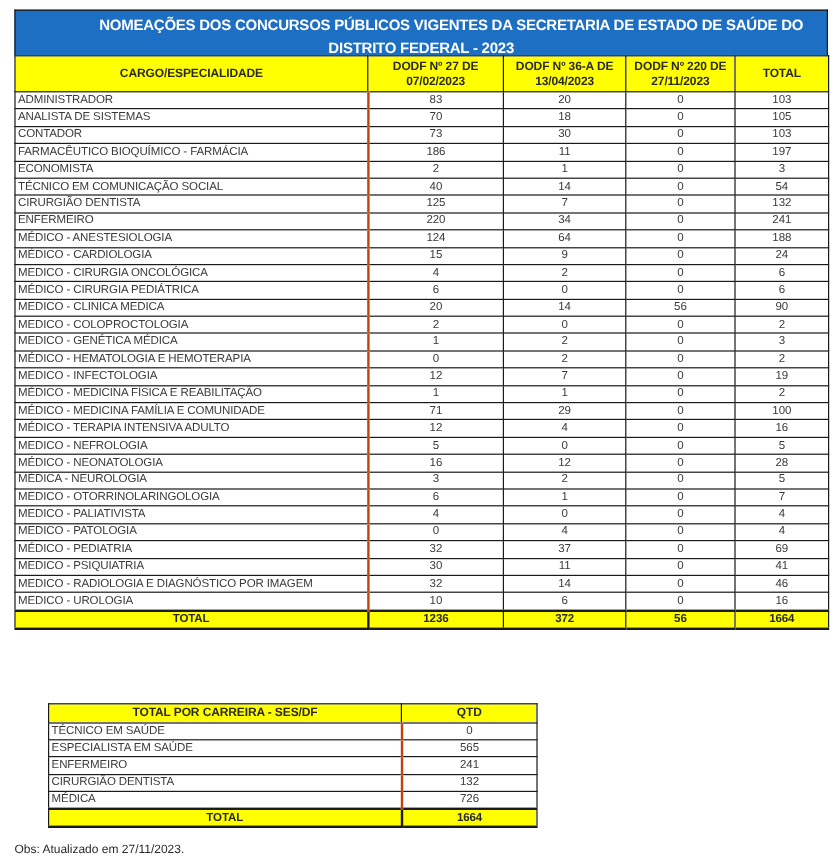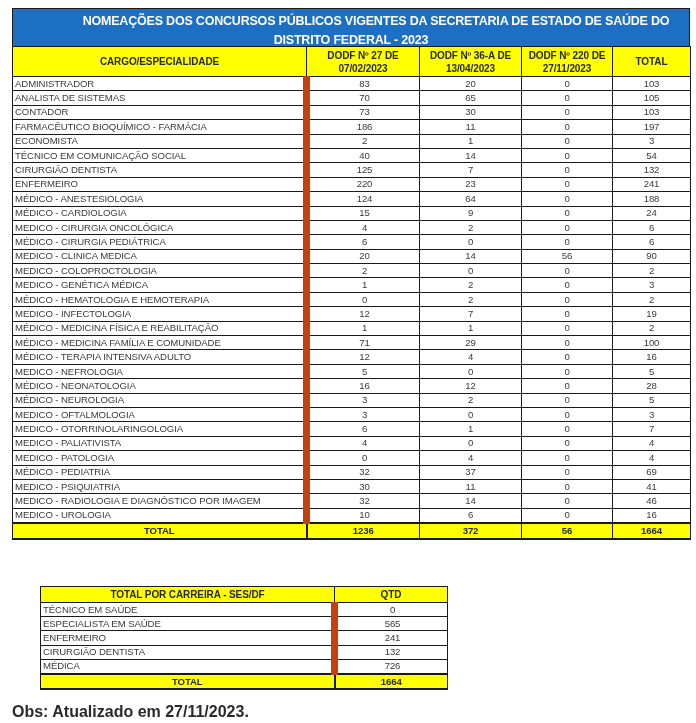--- a/index.html
+++ b/index.html
@@ -39,21 +39,21 @@
     th {
       background: #ffff00;
       color: #2a2a2a;
       font-weight: bold;
       font-size: 10px;
       line-height: 13px;
       height: 29px;
       text-align: center;
       border-color: #1a1a1a;
     }
-    td.label { text-align: left; border-right: 7px solid #c2410c; }
+    td.label { text-align: left; border-right: 2px solid #c2410c; }
     td.num { text-align: center; }
     tr.total-row td {
       background: #ffff00;
       font-weight: bold;
       color: #2a2a2a;
       text-align: center;
       border-top: 2px solid #1a1a1a;
       border-bottom: 2px solid #1a1a1a;
     }
     .main-table col.c0 { width: 294px; }
@@ -64,21 +64,21 @@
 
     .career-table-wrap { position: absolute; left: 12px; top: 586px; margin-left: 28px; }
     .career-table { width: 407px; }
     .career-table col.k0 { width: 294px; }
     .career-table col.k1 { width: 113px; }
     .career-table th { height: 15px; line-height: 13px; }
     .career-table td { height: 13.2px; }
 
     .note {
       position: absolute; left: 12px; top: 703px;
-      font-size: 16px; font-weight: bold; color: #2a2a2a;
+      font-size: 10px; font-weight: normal; color: #2a2a2a;
     }
   </style>
 </head>
 <body>
 
 <div class="main-table-wrap">
   <div class="title-bar">
     <div>NOMEAÇÕES DOS CONCURSOS PÚBLICOS VIGENTES DA SECRETARIA DE ESTADO DE SAÚDE DO</div>
     <div style="margin-left:-50px;">DISTRITO FEDERAL - 2023</div>
   </div>
@@ -103,21 +103,21 @@
         <tr>
           <td class="label">ADMINISTRADOR</td>
           <td class="num">83</td>
           <td class="num">20</td>
           <td class="num">0</td>
           <td class="num">103</td>
         </tr>
         <tr>
           <td class="label">ANALISTA DE SISTEMAS</td>
           <td class="num">70</td>
-          <td class="num">65</td>
+          <td class="num">18</td>
           <td class="num">0</td>
           <td class="num">105</td>
         </tr>
         <tr>
           <td class="label">CONTADOR</td>
           <td class="num">73</td>
           <td class="num">30</td>
           <td class="num">0</td>
           <td class="num">103</td>
         </tr>
@@ -145,21 +145,21 @@
         <tr>
           <td class="label">CIRURGIÃO DENTISTA</td>
           <td class="num">125</td>
           <td class="num">7</td>
           <td class="num">0</td>
           <td class="num">132</td>
         </tr>
         <tr>
           <td class="label">ENFERMEIRO</td>
           <td class="num">220</td>
-          <td class="num">23</td>
+          <td class="num">34</td>
           <td class="num">0</td>
           <td class="num">241</td>
         </tr>
         <tr>
           <td class="label">MÉDICO - ANESTESIOLOGIA</td>
           <td class="num">124</td>
           <td class="num">64</td>
           <td class="num">0</td>
           <td class="num">188</td>
         </tr>
@@ -248,32 +248,25 @@
           <td class="num">5</td>
         </tr>
         <tr>
           <td class="label">MÉDICO - NEONATOLOGIA</td>
           <td class="num">16</td>
           <td class="num">12</td>
           <td class="num">0</td>
           <td class="num">28</td>
         </tr>
         <tr>
-          <td class="label">MÉDICO - NEUROLOGIA</td>
+          <td class="label">MÉDICA - NEUROLOGIA</td>
           <td class="num">3</td>
           <td class="num">2</td>
           <td class="num">0</td>
           <td class="num">5</td>
-        </tr>
-        <tr>
-          <td class="label">MEDICO - OFTALMOLOGIA</td>
-          <td class="num">3</td>
-          <td class="num">0</td>
-          <td class="num">0</td>
-          <td class="num">3</td>
         </tr>
         <tr>
           <td class="label">MEDICO - OTORRINOLARINGOLOGIA</td>
           <td class="num">6</td>
           <td class="num">1</td>
           <td class="num">0</td>
           <td class="num">7</td>
         </tr>
         <tr>
           <td class="label">MEDICO - PALIATIVISTA</td>

